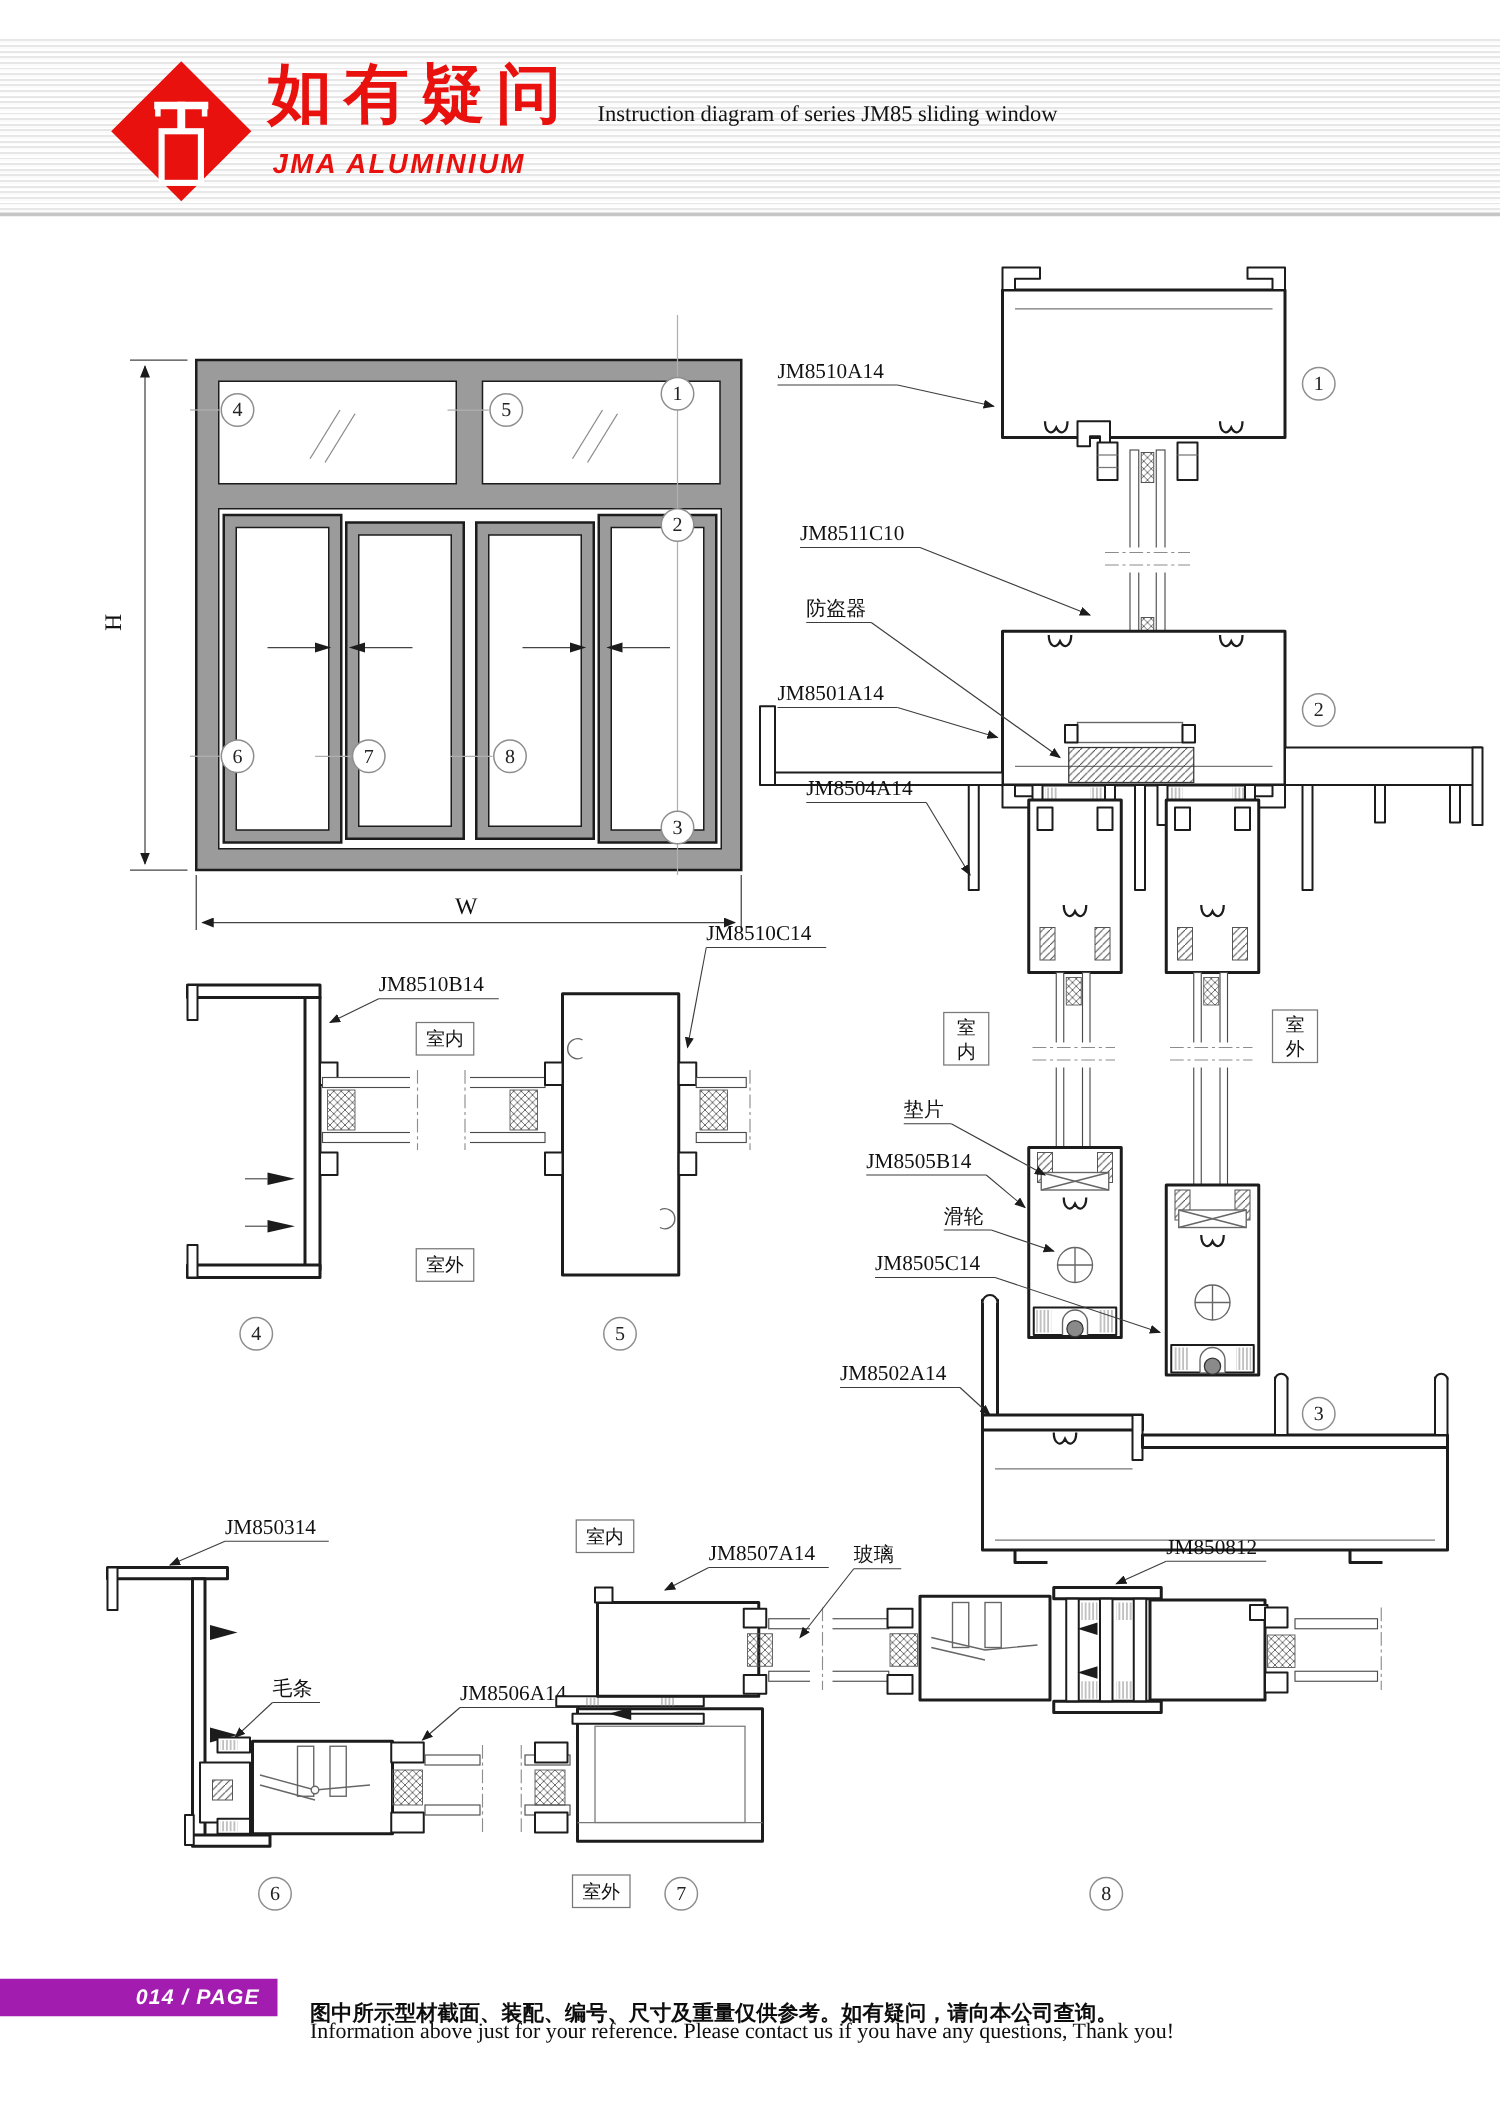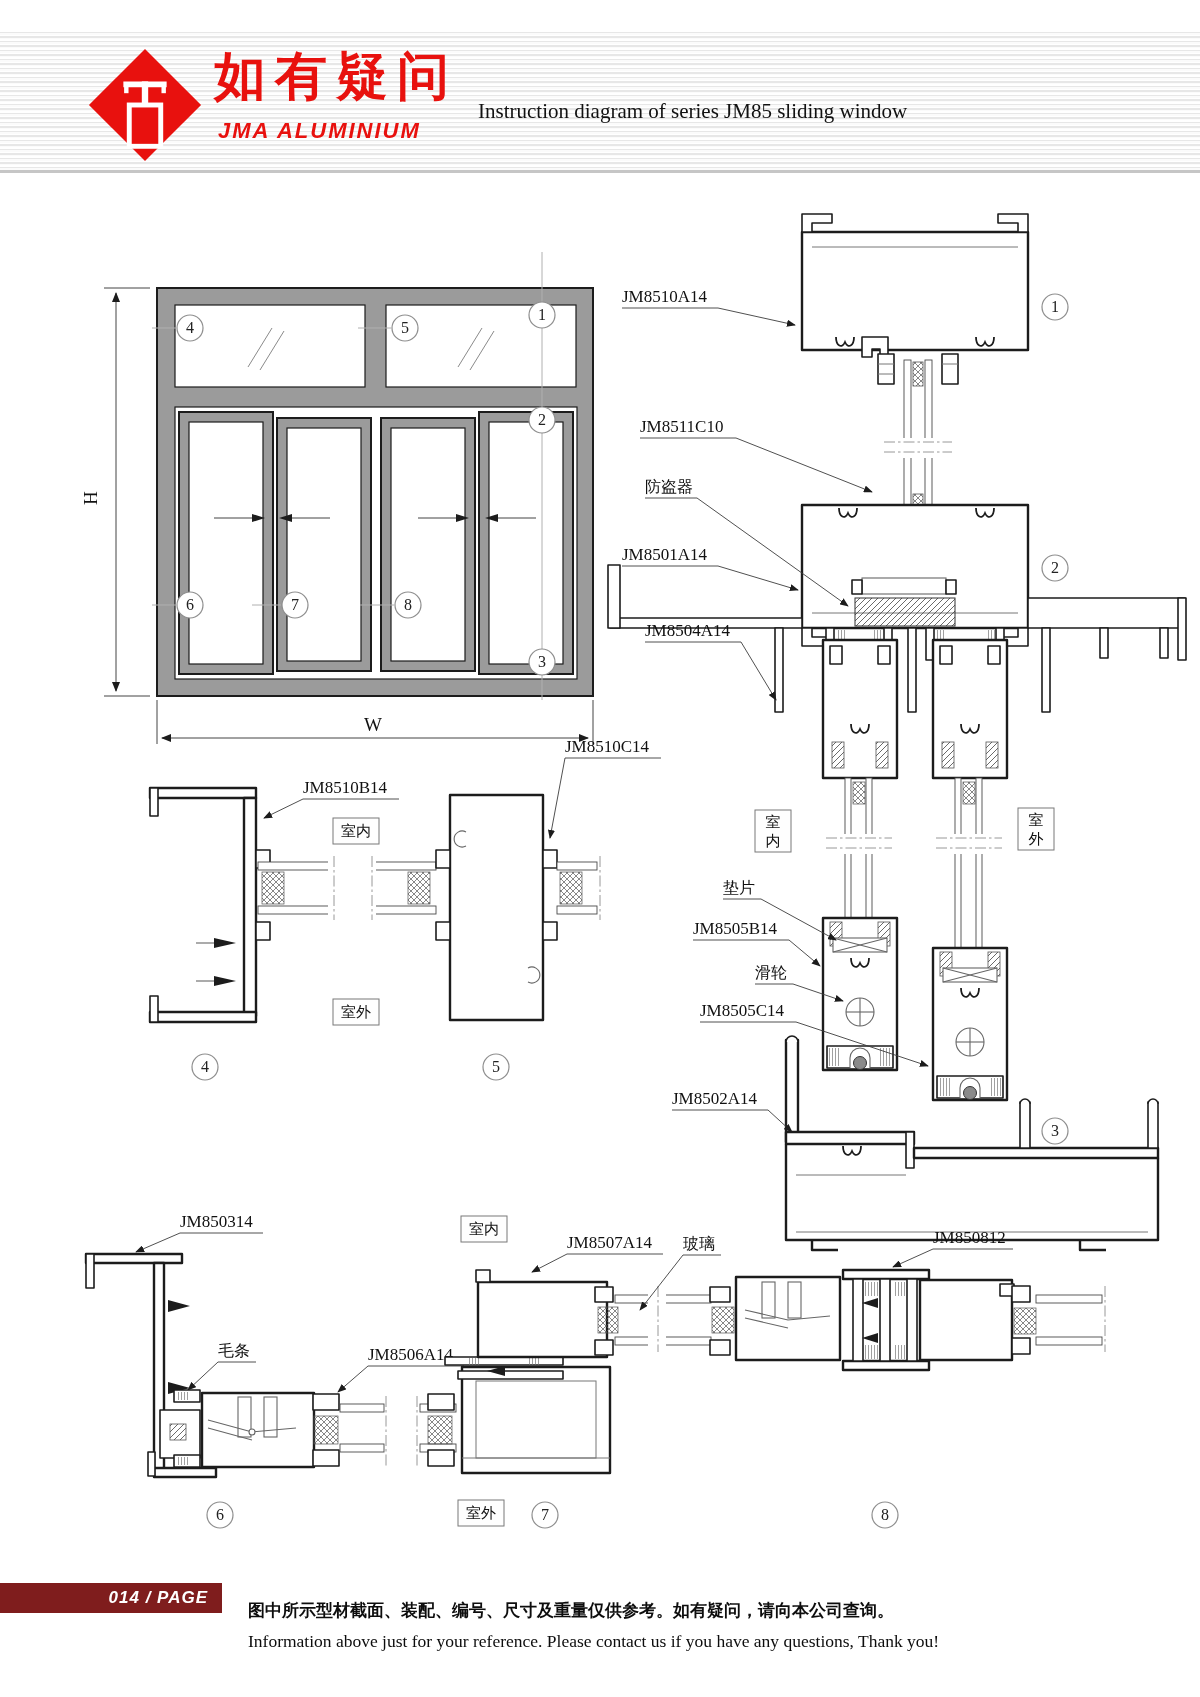--- a/index.html
+++ b/index.html
@@ -10,21 +10,21 @@
   .hdr-stripes{position:absolute;top:30px;left:0;width:1200px;height:140px;
     background:repeating-linear-gradient(180deg,#ffffff 0 1.5px,#e7e7e7 1.5px 3px,#fbfbfb 3px 4.5px);}
   .hdr-divider{position:absolute;top:170px;left:0;width:1200px;height:3px;background:#c6c6c6;}
   .logo{position:absolute;left:86px;top:46px;}
   .brand-cn{position:absolute;left:214px;top:50px;font-size:52px;font-weight:bold;
     color:#e8110e;letter-spacing:9px;line-height:1;}
   .brand-en{position:absolute;left:218px;top:118px;font-size:22px;font-weight:bold;
     font-style:italic;color:#e8110e;letter-spacing:2px;}
   .title-blk{position:absolute;left:478px;top:76px;}
   .title-cn{font-size:26px;font-weight:bold;color:#0d0d0d;letter-spacing:1px;}
-  .title-en{font-size:21px;color:#111;font-family:"Liberation Serif",serif;margin-top:23px;}
+  .title-en{font-size:18px;color:#111;font-family:"Liberation Serif",serif;margin-top:5px;}
   
   .draw{position:absolute;top:175px;left:0;}
   .pf  {fill:#fff;stroke:#1c1c1c;stroke-width:2.4;stroke-linejoin:round;}
   .pf2 {fill:#fff;stroke:#1c1c1c;stroke-width:1.6;stroke-linejoin:round;}
   .pfo {fill:none;stroke:#1c1c1c;stroke-width:2.4;stroke-linejoin:round;}
   .thin{fill:none;stroke:#777;stroke-width:1;}
   .glass{fill:#fff;stroke:#4a4a4a;stroke-width:.9;}
   .hx{stroke:#555;stroke-width:.8;}
   .dash{fill:none;stroke:#8c8c8c;stroke-width:.9;stroke-dasharray:11 3 2.5 3;}
   .leader{fill:none;stroke:#3c3c3c;stroke-width:.9;marker-end:url(#arr);}
@@ -39,26 +39,26 @@
   .roomtext{font:15px "Liberation Sans",sans-serif;fill:#111;text-anchor:middle;}
   .barb{fill:#1c1c1c;}
   .grayfill{fill:#9b9b9b;stroke:#1c1c1c;stroke-width:2;}
   .pane{fill:#fff;stroke:#1c1c1c;stroke-width:1.2;}
   .mech{fill:#fff;stroke:#666;stroke-width:1.1;}
   .mechl{fill:none;stroke:#666;stroke-width:1.1;}
   .slash{stroke:#8a8a8a;stroke-width:1;}
   .secline{stroke:#b0b0b0;stroke-width:1;}
   
   .ftr{position:absolute;top:1583px;left:0;width:1200px;}
-  .page-bar{position:absolute;left:0;top:0;width:222px;height:30px;background:#7f1d1d;
+  .page-bar{position:absolute;left:0;top:0;width:222px;height:30px;background:#a21caf;
     color:#fff;font-size:17px;font-weight:bold;font-style:italic;line-height:30px;
     text-align:right;padding-right:14px;box-sizing:border-box;letter-spacing:1px;}
   .note-cn{position:absolute;left:248px;top:16px;font-size:17px;font-weight:bold;color:#0d0d0d;}
   .note-en{position:absolute;left:248px;top:31px;font-size:17.5px;color:#0d0d0d;
-    font-family:"Liberation Serif",serif;margin-top:17px;}
+    font-family:"Liberation Serif",serif;}
 </style>
 </head>
 <body>
 
 <div class="hdr">
   <div class="hdr-stripes"></div>
   <div class="hdr-divider"></div>
   <svg class="logo" width="118" height="118" viewBox="0 0 120 120">
     <polygon points="60,3 117,60 60,117 3,60" fill="#e8110e"></polygon>
     <g stroke="#fff" fill="none">

